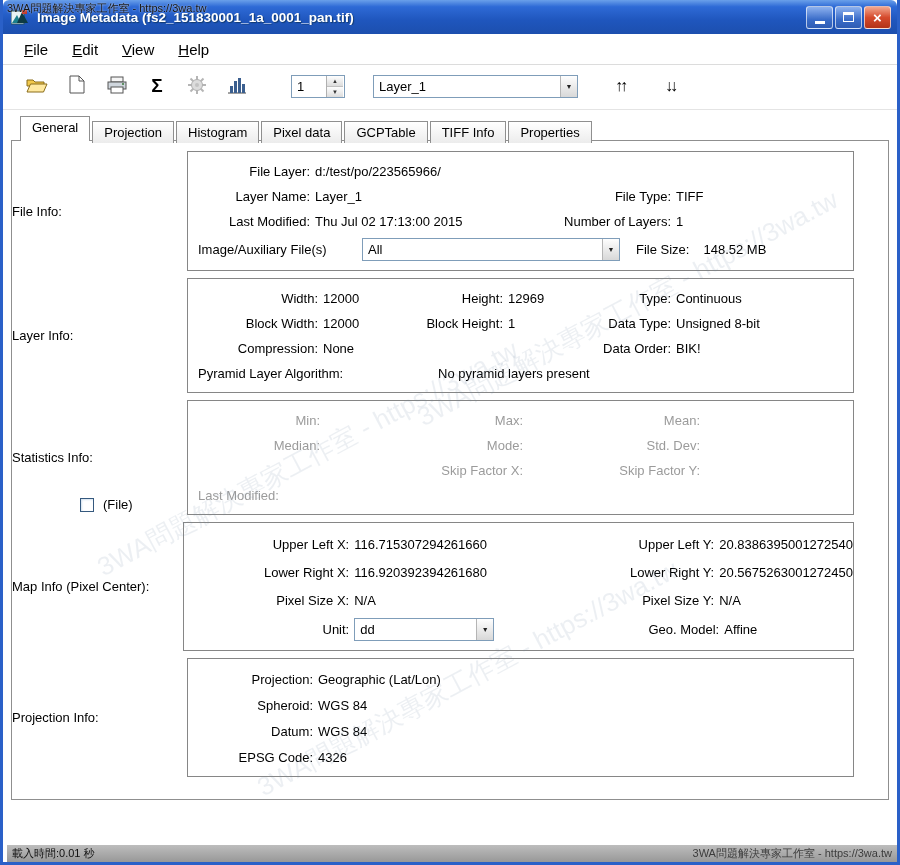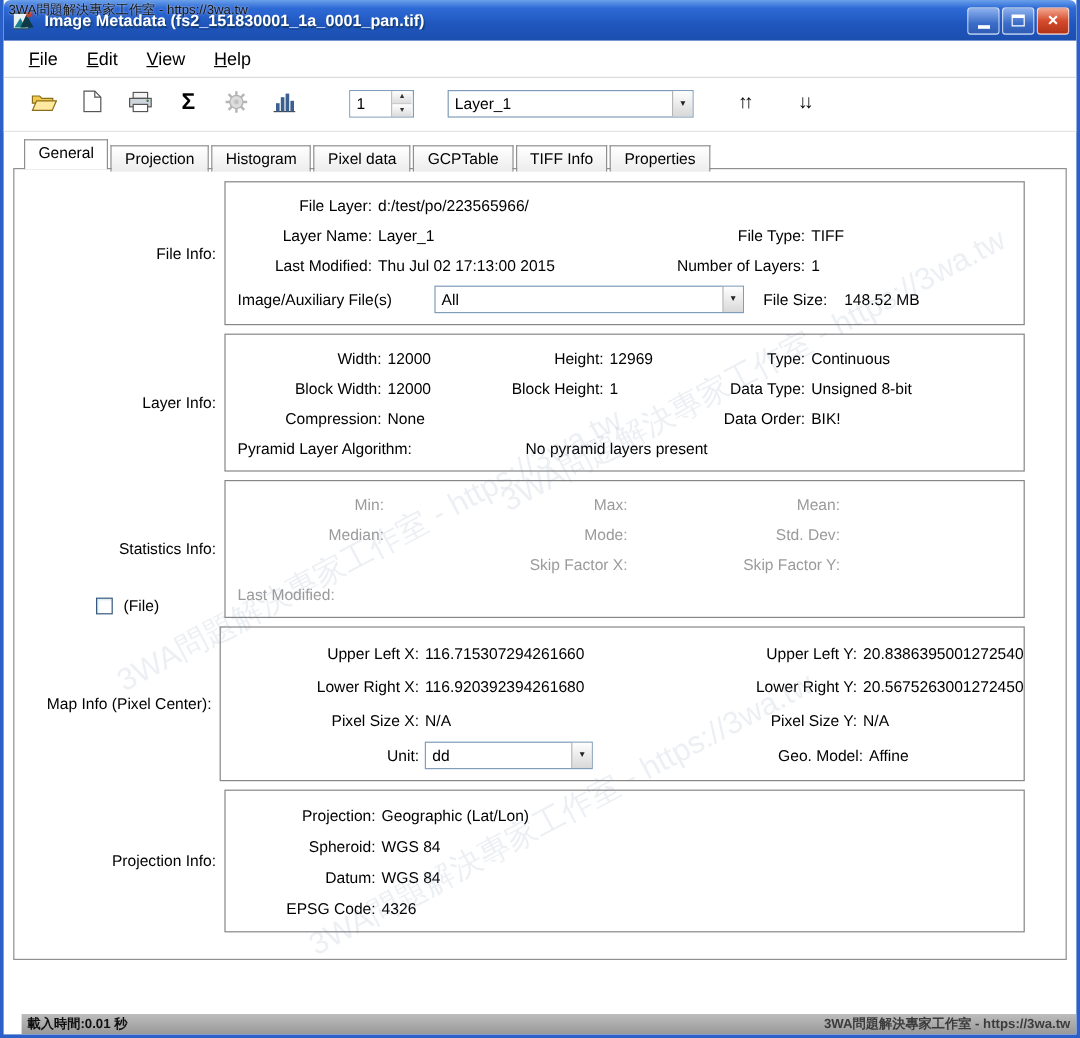--- a/index.html
+++ b/index.html
@@ -46,21 +46,21 @@
                  background:linear-gradient(#fefefe,#d8d8d8); border-left:1px solid #b5b5b5; }
   .layer-combo { width:205px; margin-left:28px; }
   
   .tabbar { display:flex; align-items:flex-end; padding:6px 0 0 9px; margin:0 8px -1px 8px; position:relative; z-index:2; }
   .tab { position:relative; top:2px; padding:3px 11px 3px 11px; margin-right:2px; font-size:13px;
          border:1px solid #8f8f8f; border-bottom:none; background:linear-gradient(#ffffff,#ececec); cursor:default; }
   .tab.active { top:0; padding-bottom:6px; background:#fff; z-index:5; }
   
   .panel { position:relative; margin:0 8px; border:1px solid #8f8f8f; background:#fff; padding:10px 0 8px 0; min-height:660px; }
   .section { display:flex; margin-bottom:7px; }
-  .sec-label { width:175px; position:relative; display:flex; align-items:center; justify-content:flex-end; padding-right:7px; font-size:13px; }
+  .sec-label { width:175px; position:relative; display:flex; align-items:center; justify-content:flex-start; padding-right:7px; font-size:13px; }
   .gbox { flex:1; margin-right:34px; border:1px solid #868686; background:#fff; padding:7px 0 6px 10px; }
   .r { display:flex; align-items:center; height:25px; font-size:13px; }
   .r.tall { height:30px; }
   .lab { text-align:right; white-space:nowrap; }
   .lab-left { text-align:left; white-space:nowrap; }
   .vv { white-space:nowrap; padding-left:5px; }
   .disabled-box { color:#9b9b9b; }
   .fi-l1{width:112px}.fi-v1{width:240px}.fi-l2{width:121px}
   .fi-aux{width:160px}
   .li-l1{width:120px}.li-v1{width:100px}.li-l2{width:85px}.li-v2{width:80px}.li-l3{width:88px}
@@ -70,23 +70,23 @@
   .mi-geo{width:225px}
   .pi-l1{width:115px}
   .aux-combo { width:258px; margin-left:4px; }
   .unit-combo { width:140px; margin-left:5px; }
   .pyr-lab { width:235px; }
   .checkbox-row { position:absolute; bottom:3px; left:68px; display:flex; align-items:center; gap:9px; }
   .checkbox { width:14px; height:14px; border:1px solid #35597e; background:#fff; box-shadow:inset 1px 1px 2px #d4e2ef; cursor:default; }
   
   .wm-top { position:absolute; top:1px; left:4px; z-index:20; font-size:11px; color:#151515; text-shadow:0 0 2px rgba(255,255,255,.8); pointer-events:none; }
   .wm-diag { position:absolute; font-size:26px; color:#6d86a0; opacity:.12; transform:rotate(-28deg); white-space:nowrap; pointer-events:none; }
-  .bottom-strip { position:absolute; left:15px; right:0; bottom:0; height:17px; z-index:15;
+  .bottom-strip { position:absolute; left:4px; right:0; bottom:0; height:17px; z-index:15;
                   background:linear-gradient(#bdbdbd,#989898); display:flex; align-items:center; justify-content:space-between;
-                  font-size:11px; padding:0 5px;font-weight:bold; }
+                  font-size:11px; padding:0 5px; }
   .bottom-strip .left-txt { color:#101010; }
   .bottom-strip .right-txt { color:#3c3c3c; }
 </style>
 </head>
 <body>
 
 <div class="window">
 
   <div class="titlebar">
     <span class="win-icon">

